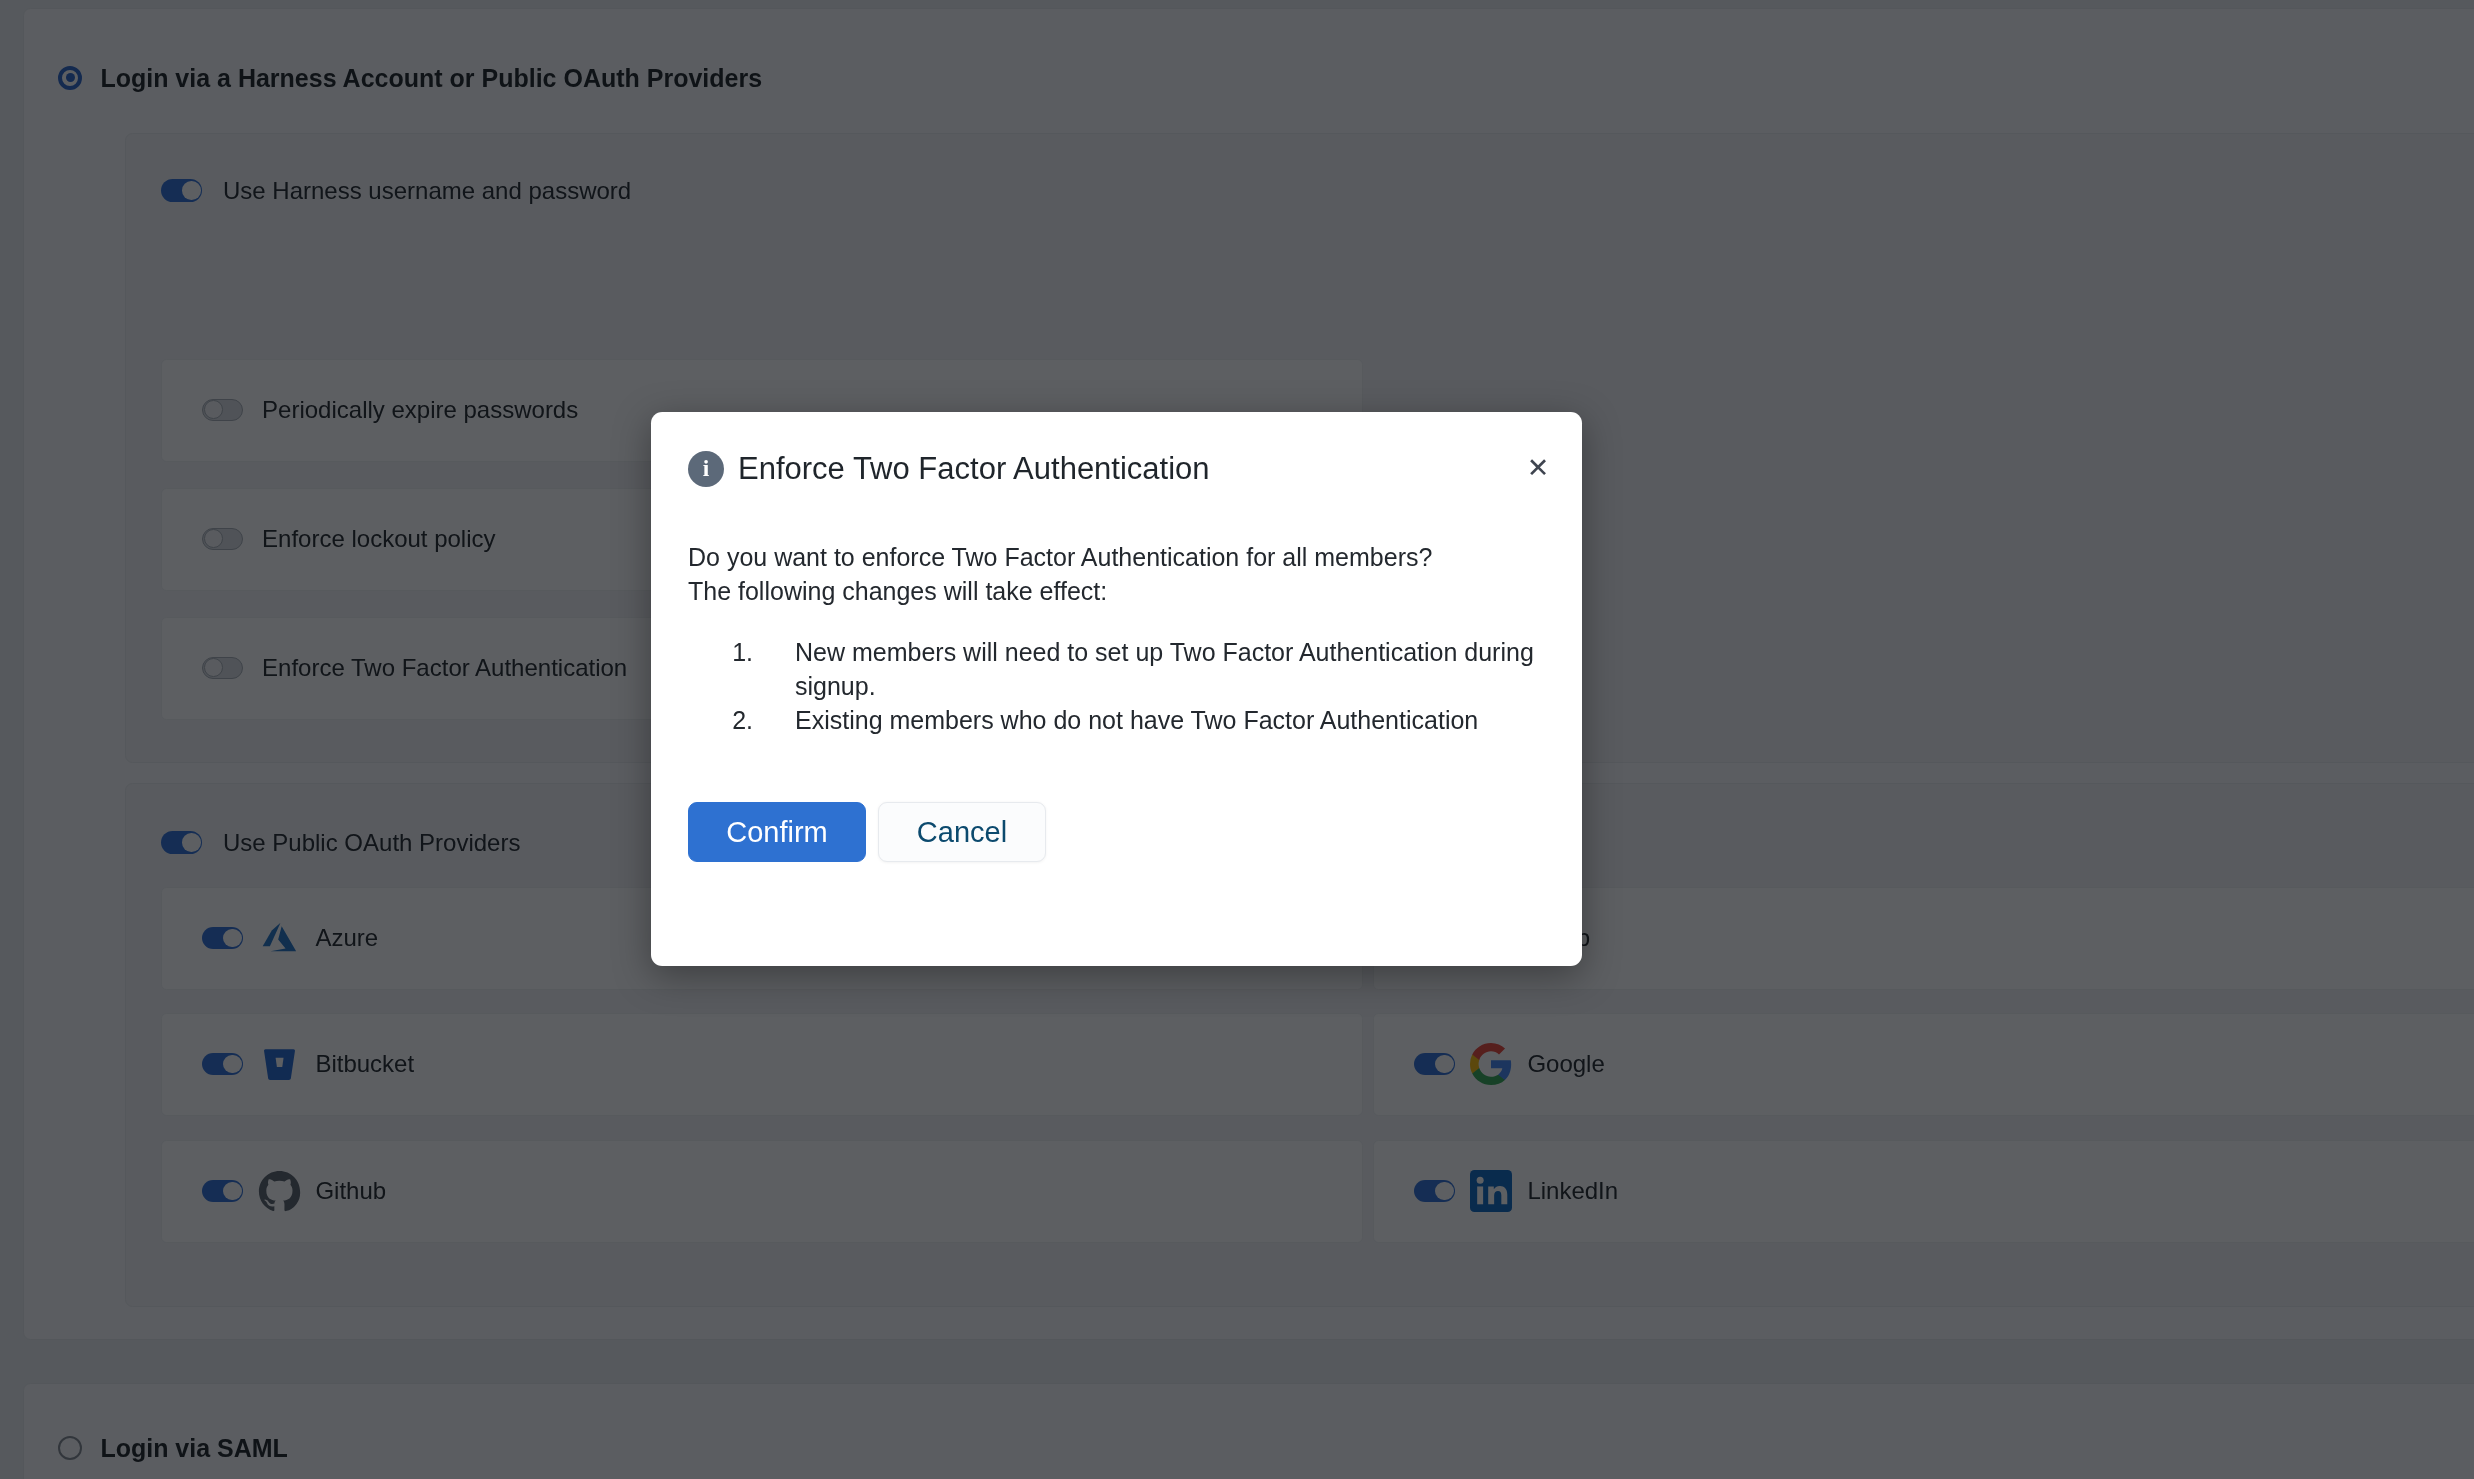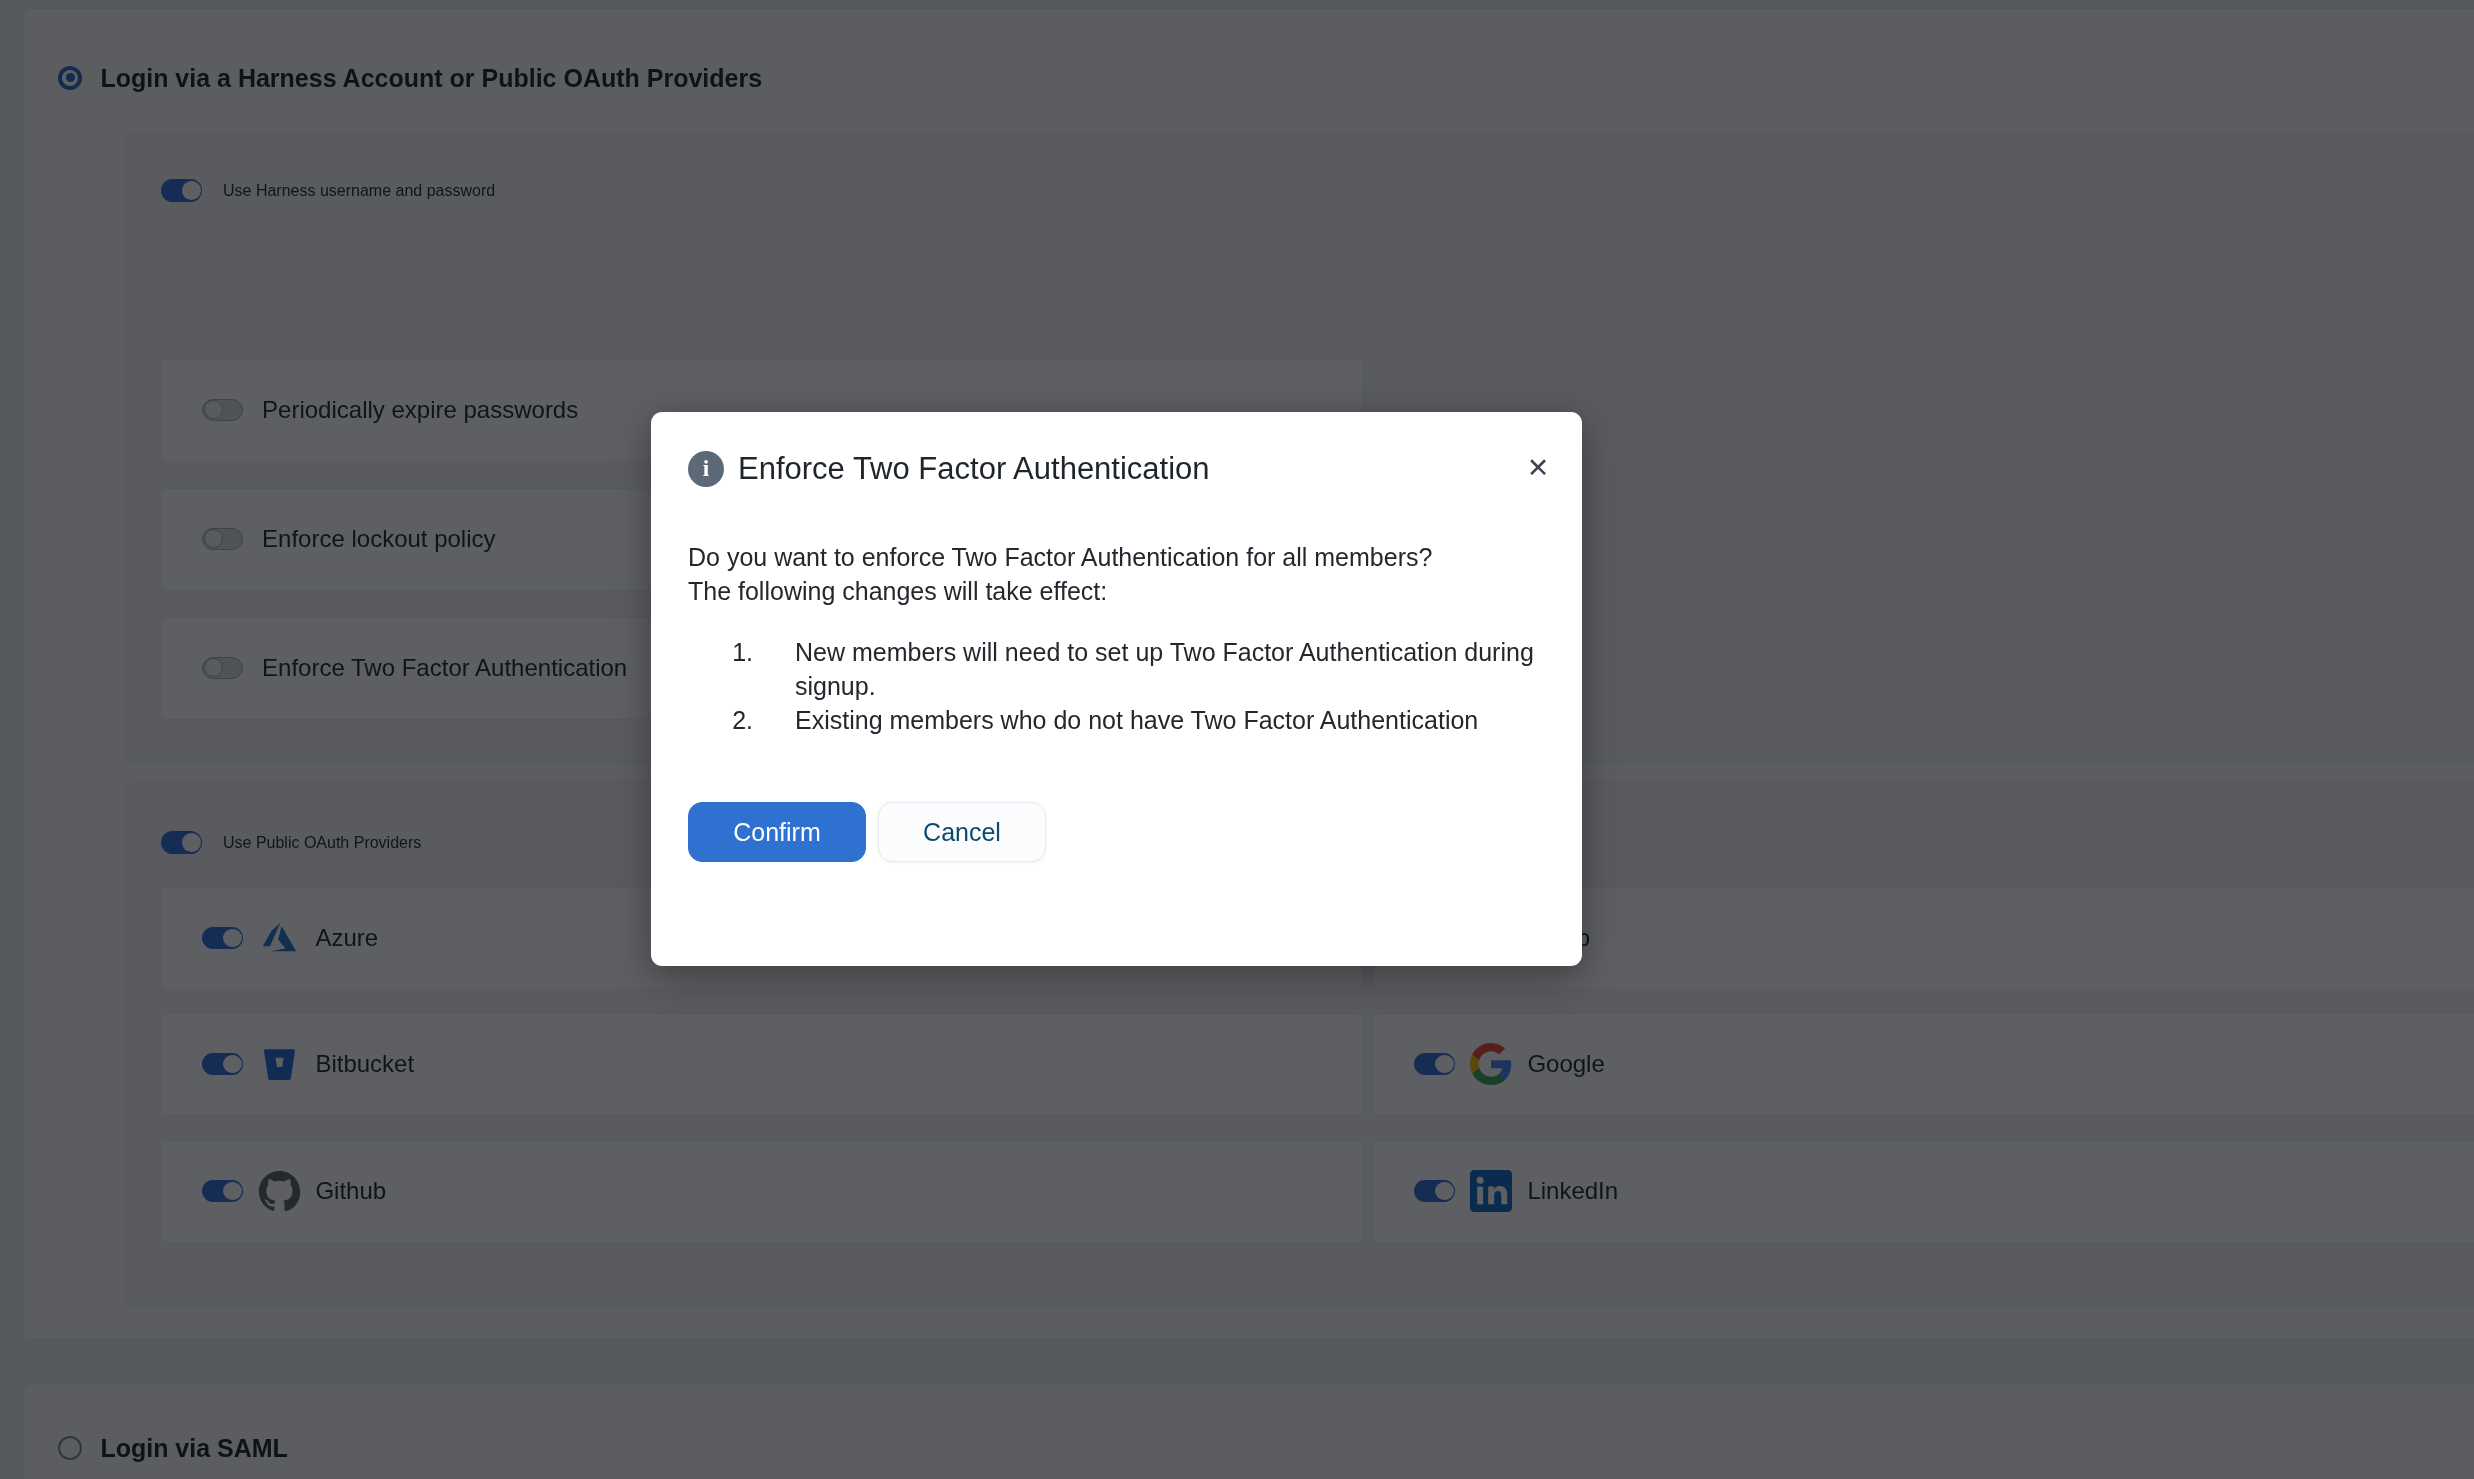--- a/index.html
+++ b/index.html
@@ -17,21 +17,21 @@
   .radio.selected{border:4.7px solid #2a63c8;background:#ffffff;}
   .radio.selected::after{content:"";position:absolute;inset:3.3px;border-radius:50%;background:#2a63c8;}
   .radio.plain{border:2.3px solid #81888f;background:transparent;}
   .radio-label{font-size:25px;font-weight:700;color:#1b2024;white-space:nowrap;line-height:26px;}
 
   .section{position:absolute;background:#f2f4f6;border:0.9px solid #e7e9ec;border-radius:7.5px;overflow:hidden;}
   .section1{left:101px;top:124px;width:2358px;height:630px;}
   .section2{left:101px;top:774px;width:2358px;height:524px;}
 
   .toggle-row{position:absolute;display:flex;align-items:center;gap:20.6px;}
-  .toggle-label{font-size:16px;font-weight:500;color:#22272c;white-space:nowrap;line-height:24px;}
+  .toggle-label{font-size:24px;font-weight:500;color:#22272c;white-space:nowrap;line-height:24px;}
 
   .toggle{width:41px;height:22.5px;border-radius:12px;position:relative;flex:0 0 auto;display:inline-block;}
   .toggle.on{background:#2e6ed5;}
   .toggle.on .knob{position:absolute;right:1.9px;top:1.9px;width:18.7px;height:18.7px;border-radius:50%;background:#ffffff;}
   .toggle.off{background:#d8dce1;border:1.4px solid #a6adb5;}
   .toggle.off .knob{position:absolute;left:0.9px;top:0.5px;width:18.7px;height:18.7px;border-radius:50%;
                     background:#f3f4f6;border:1.4px solid #a6adb5;}
 
   .row{position:absolute;height:103px;background:#ffffff;border:0.9px solid #edeff1;border-radius:5.6px;
        display:flex;align-items:center;padding-left:40px;gap:18.7px;}
@@ -56,21 +56,21 @@
   .modal-close{position:absolute;top:37px;right:26px;width:36px;height:36px;border:none;background:transparent;
                color:#3f4550;font-size:27px;font-weight:700;cursor:pointer;display:flex;align-items:center;justify-content:center;
                font-family:"DejaVu Sans",sans-serif;padding:0;}
   .modal-body{margin-top:53px;font-size:25px;line-height:34px;color:#23282e;}
   .intro span{display:block;white-space:nowrap;}
   .modal-list{margin:27px 0 0 0;padding:0 0 0 71px;list-style:none;}
   .modal-list li{position:relative;}
   .modal-list .num{position:absolute;left:-32px;width:26px;text-align:right;}
   .modal-list .li-line{display:block;white-space:nowrap;margin-left:36px;}
   .modal-footer{margin-top:65px;display:flex;gap:12px;}
-  .btn{height:60px;border-radius:14px;font-size:25px;font-weight:500;cursor:pointer;
+  .btn{height:60px;border-radius:9px;font-size:29px;font-weight:500;cursor:pointer;
        font-family:"Liberation Sans","DejaVu Sans",sans-serif;display:flex;align-items:center;justify-content:center;}
   .btn-confirm{width:178px;background:#2e71d1;border:0.9px solid #2e71d1;color:#ffffff;}
   .btn-cancel{width:168px;background:#fbfcfd;border:0.9px solid #e7eaee;color:#0c4a6e;box-shadow:0 0.9px 2.8px rgba(0,0,0,0.05);}
 </style>
 </head>
 <body>
 
 <div class="page">
 
   <div class="card card1">

